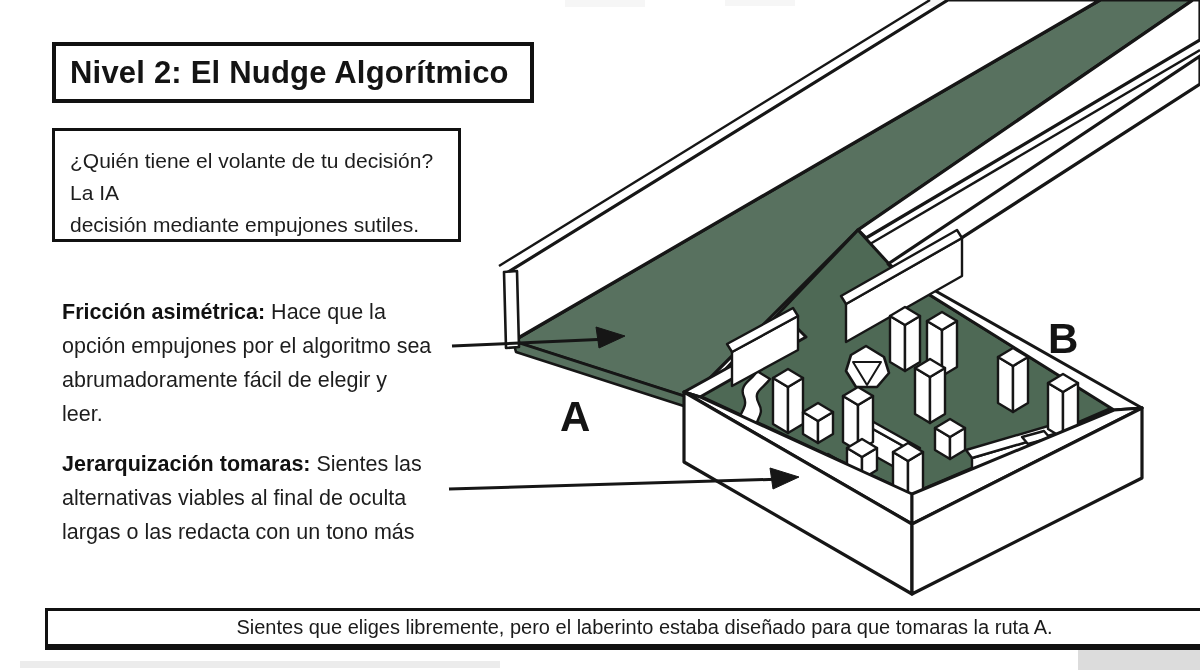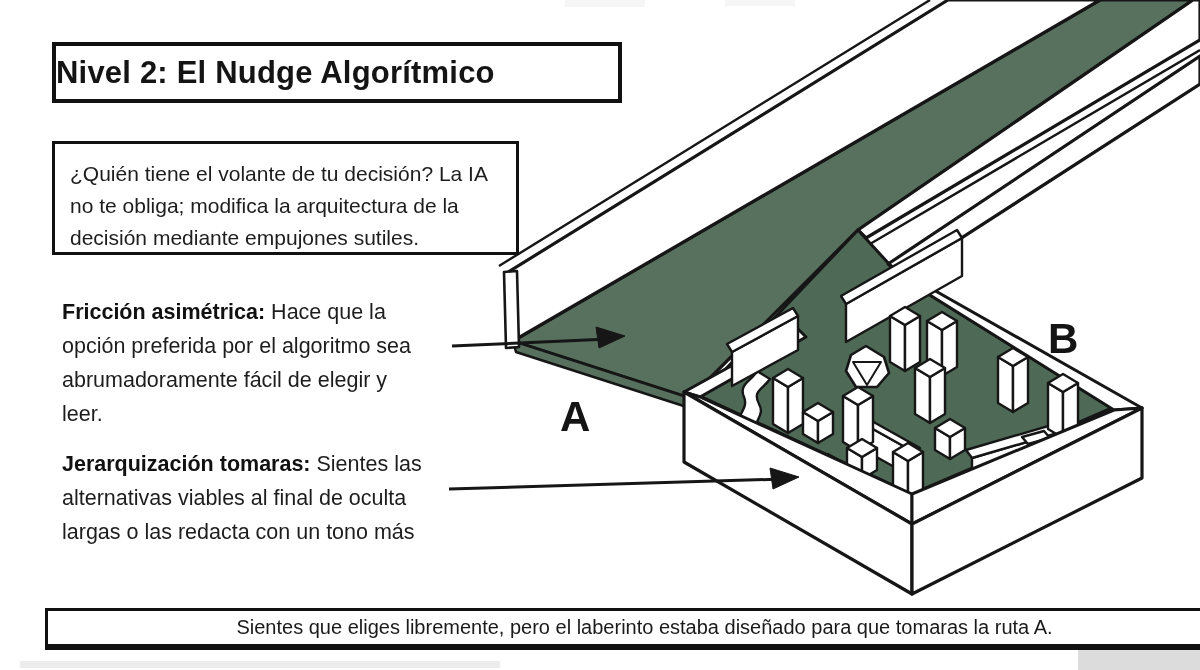--- a/index.html
+++ b/index.html
@@ -10,29 +10,29 @@
     color:#161616;
   }
   .canvas{position:absolute;inset:0;width:1200px;height:670px;}
   svg#scene{position:absolute;left:0;top:0;width:1200px;height:670px;z-index:1;}
   .textlayer{position:absolute;inset:0;z-index:2;pointer-events:none;}
   .box{
     position:absolute;background:#ffffff;border:3px solid #111111;
     box-sizing:border-box;
   }
   .title-box{
-    left:52px;top:42px;width:570px;height:61px;border-width:4px;
-    display:flex;align-items:center;
+    left:52px;top:42px;width:482px;height:61px;border-width:4px;
+    display:flex;align-items:center;padding-left:14px;
   }
   .title-box h1{
     margin:0;font-size:31px;font-weight:700;letter-spacing:0.2px;color:#141414;
   }
   .intro-box{
-    left:52px;top:128px;width:467px;height:114px;
-    padding:14px 0 0 15px;font-size:21px;line-height:32px;color:#1d1d1d;margin-top:13px;
+    left:52px;top:128px;width:409px;height:114px;
+    padding:14px 0 0 15px;font-size:21px;line-height:32px;color:#1d1d1d;
   }
   .annotation{
     position:absolute;left:62px;width:410px;
     font-size:21.5px;line-height:34px;color:#1d1d1d;
   }
   .annotation .term{font-weight:700;color:#111;margin-top:17px;}
   .ann-friccion{top:295px;}
   .ann-jerarquizacion{top:447px;}
   .footer-box{
     left:45px;top:608px;width:1199px;height:42px;
@@ -140,28 +140,27 @@
     <text id="label-b" x="1048" y="353" font-size="42" font-weight="700" fill="#141414" font-family="Liberation Sans, sans-serif">B</text>
   </svg>
 
   <div class="textlayer">
     <div class="box title-box">
       <h1>Nivel 2: El Nudge Algorítmico</h1>
     </div>
 
     <div class="box intro-box">
         <div>¿Quién tiene el volante de tu decisión? La IA</div>
-        <div>no te obliga; modifica la arquitectura de la</div>
         <div>decisión mediante empujones sutiles.</div>
       </div>
 
     <div class="annotation ann-friccion">
       <div><span class="term">Fricción asimétrica:</span><span> Hace que la</span></div>
       <div>
-          <div>opción preferida por el algoritmo sea</div>
+          <div>opción empujones por el algoritmo sea</div>
           <div>abrumadoramente fácil de elegir y</div>
           <div>leer.</div>
         </div>
     </div>
 
     <div class="annotation ann-jerarquizacion">
       <div><span class="term">Jerarquización tomaras:</span><span> Sientes las</span></div>
       <div>
           <div>alternativas viables al final de oculta</div>
           <div>largas o las redacta con un tono más</div>

